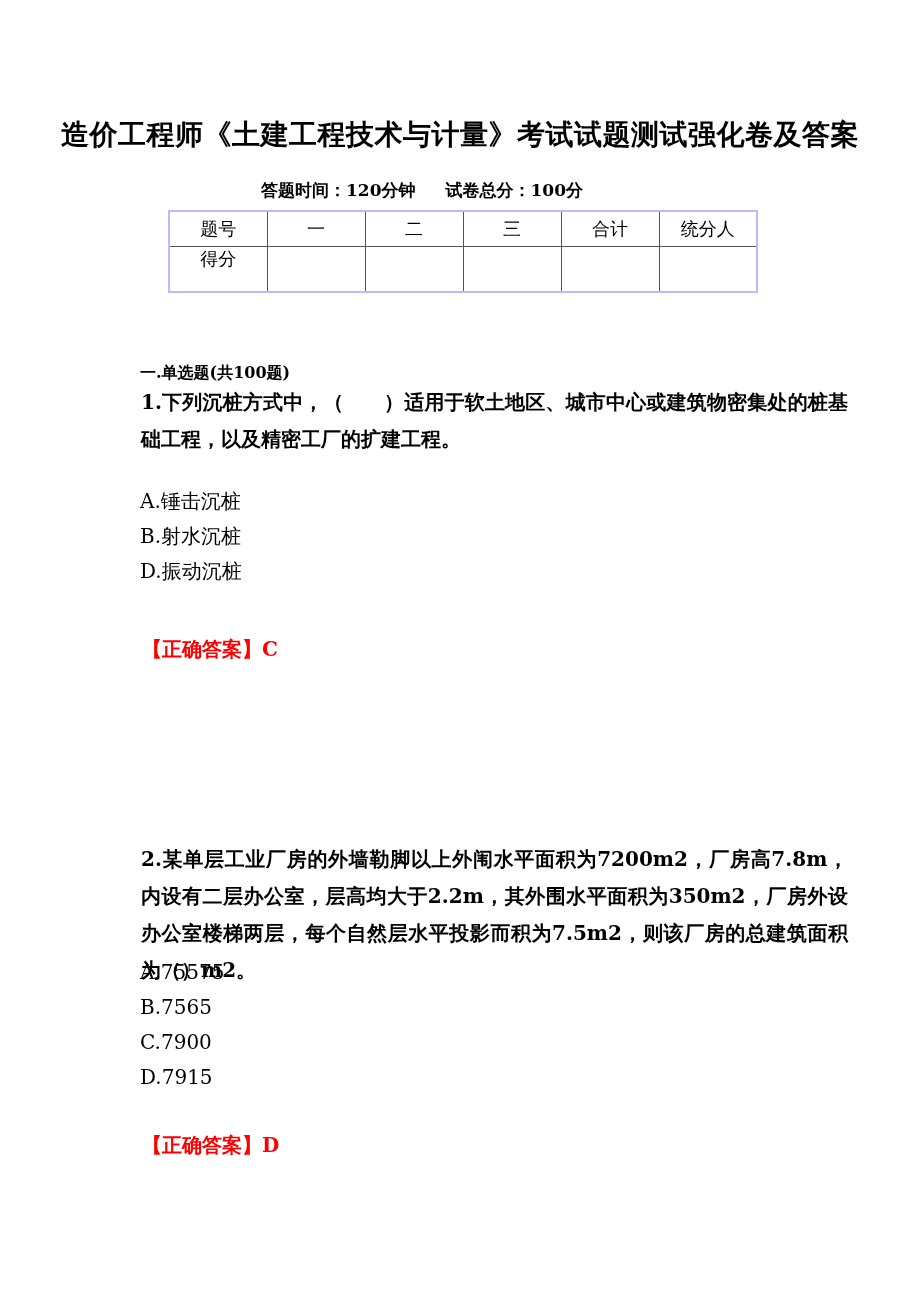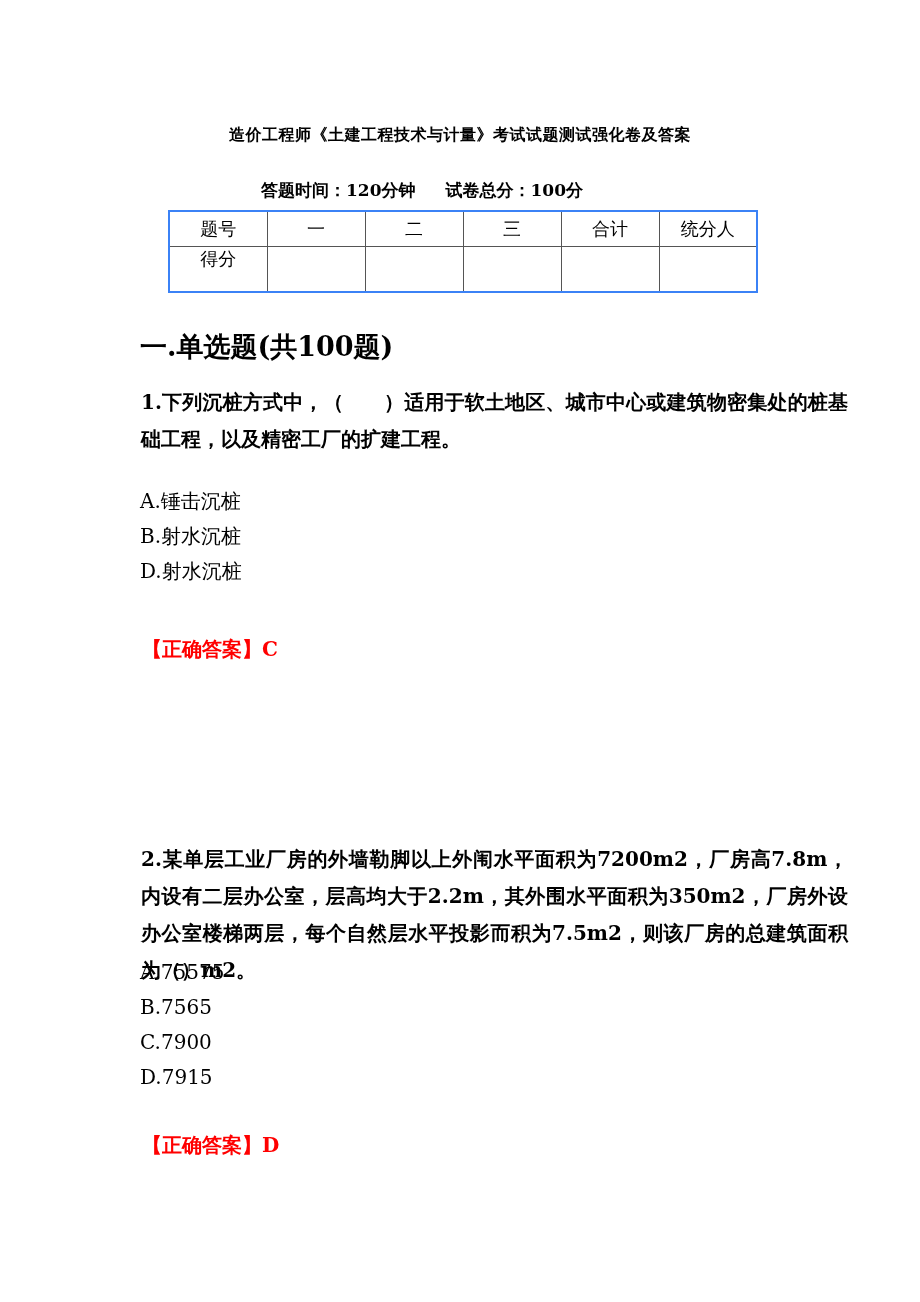--- a/index.html
+++ b/index.html
@@ -20,21 +20,21 @@
     height: 1302px;
     background: #ffffff;
     overflow: hidden;
   }
   .doc-title {
     position: absolute;
     top: 121px;
     left: 0;
     width: 920px;
     text-align: center;
-    font-size: 16px;
+    font-size: 28px;
     font-weight: bold;
     line-height: 27px;
     letter-spacing: 0.5px;
   }
   .doc-subtitle {
     position: absolute;
     top: 179px;
     left: 0;
     width: 920px;
     text-align: center;
@@ -53,28 +53,28 @@
     table-layout: fixed;
     font-size: 18px;
   }
   table.score-table th,
   table.score-table td {
     border: 1px solid #555555;
     font-weight: normal;
     text-align: center;
     padding: 0;
   }
-  table.score-table { border: 2px solid #3b82f6; }
+  table.score-table { border: 2px solid #c4b5fd; }
   table.score-table tr.header-row th { height: 34px; vertical-align: middle; }
   table.score-table tr.body-row td { height: 44px; vertical-align: top; }
   .section-heading {
     position: absolute;
-    top: 334px;
+    top: 360px;
     left: 140px;
-    font-size: 27px;
+    font-size: 16px;
     font-weight: bold;
     line-height: 25px;
   }
   .q-text {
     position: absolute;
     left: 141px;
     width: 707px;
     margin: 0;
     font-size: 20px;
     line-height: 37px;
@@ -139,21 +139,21 @@
     </tbody>
   </table>
 
   <div class="section-heading">一.单选题(共100题)</div>
 
   <p class="q-text q1-text">1.下列沉桩方式中，（　　）适用于软土地区、城市中心或建筑物密集处的桩基础工程，以及精密工厂的扩建工程。</p>
 
   <div class="options q1-options">
     <div class="option-item">A.锤击沉桩</div>
     <div class="option-item">B.射水沉桩</div>
-    <div class="option-item">D.射水沉桩</div>
+    <div class="option-item">D.振动沉桩</div>
   </div>
 
   <div class="answer-line q1-answer">
     <span>【正确答案】</span><span>C</span>
   </div>
 
   <p class="q-text q2-text">2.某单层工业厂房的外墙勒脚以上外闱水平面积为7200m2，厂房高7.8m，内设有二层办公室，层高均大于2.2m，其外围水平面积为350m2，厂房外设办公室楼梯两层，每个自然层水平投影而积为7.5m2，则该厂房的总建筑面积为（）m2。</p>
 
   <div class="options q2-options">
     <div class="option-item">A.75575</div>

